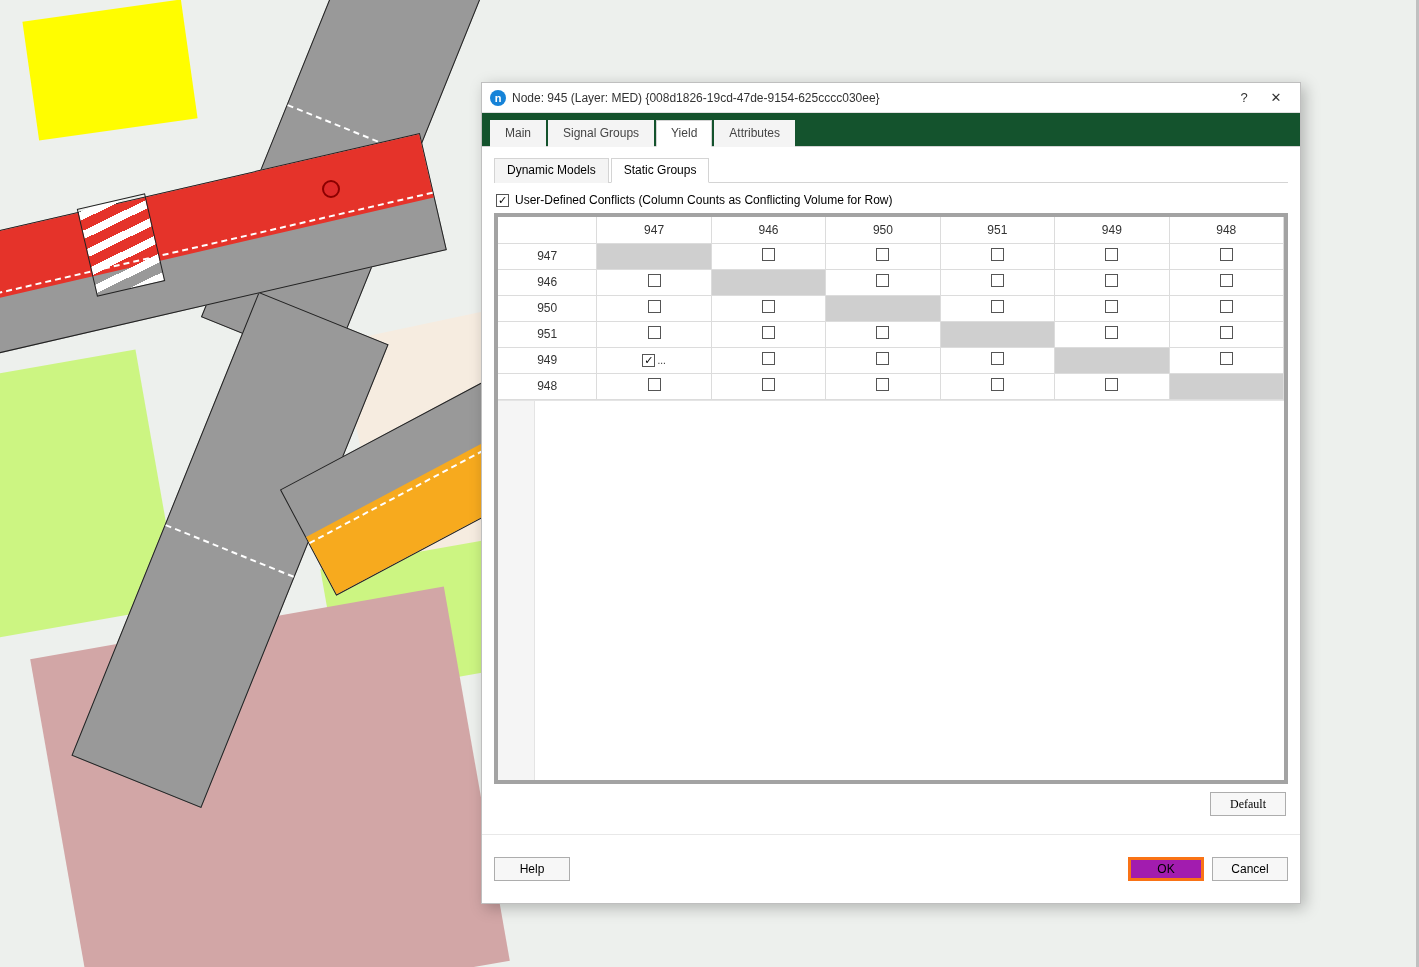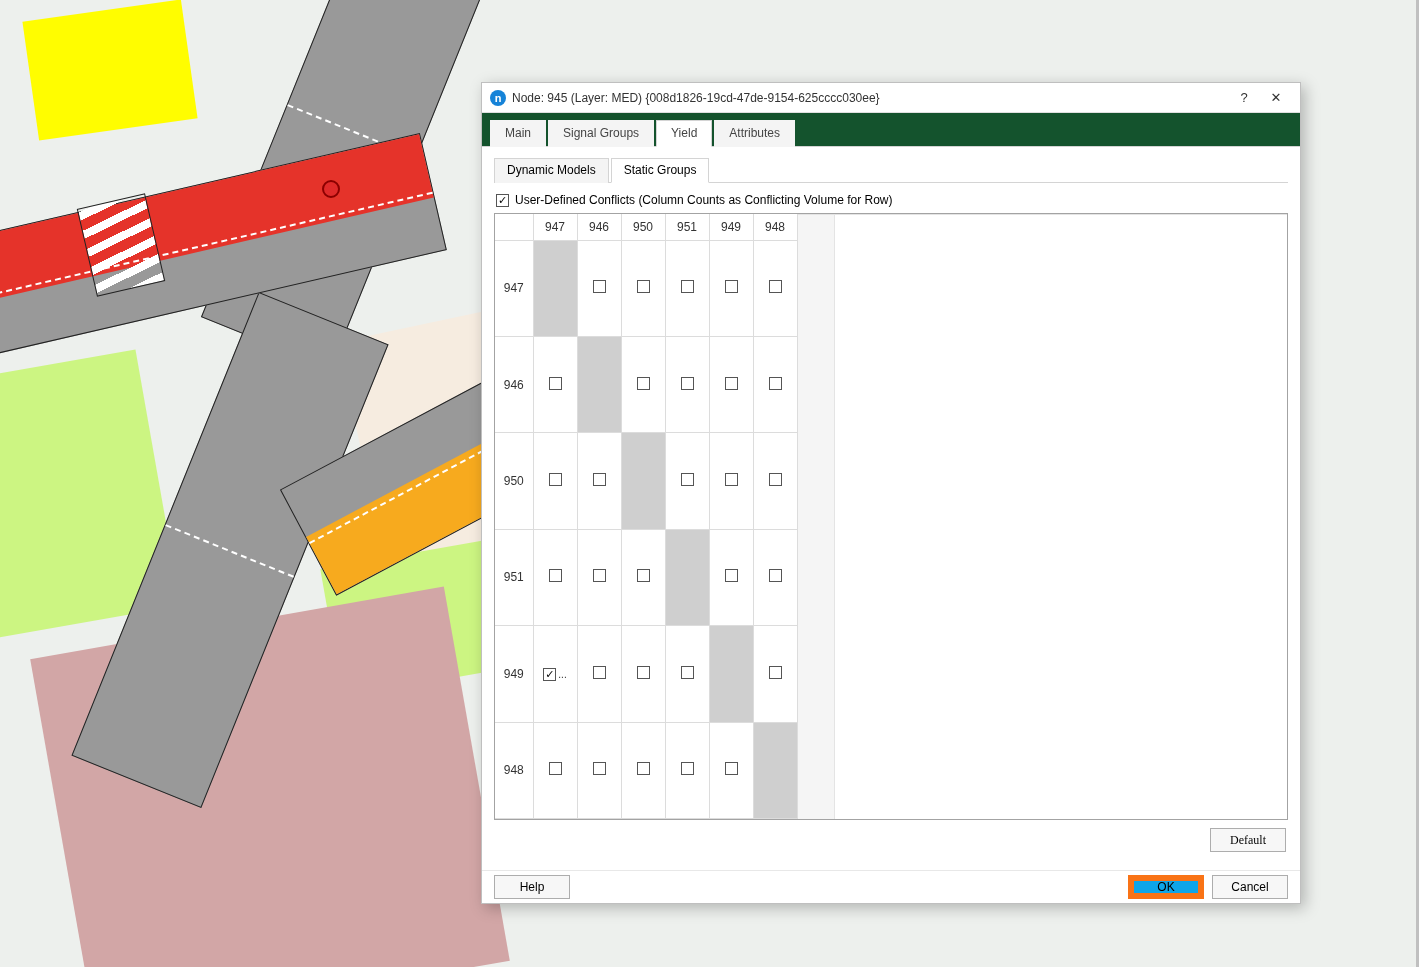--- a/index.html
+++ b/index.html
@@ -126,23 +126,23 @@
     margin:10px 0 6px 2px;
     display:flex; align-items:center; gap:6px;
   }
   .chk {
     width:13px; height:13px; border:1px solid #555; display:inline-flex; align-items:center; justify-content:center;
     font-size:11px; line-height:1;
   }
   .chk.checked::after { content:"✓"; }
 
   .grid-wrap {
-    border:1px solid #a3a3a3;
+    border:4px solid #a3a3a3;
     flex:1;
-    display:flex; flex-direction:row;
+    display:flex; flex-direction:column;
     overflow:hidden;
   }
   table.conflict {
     border-collapse:collapse;
     font-size:12px;
   }
   table.conflict th, table.conflict td {
     border:1px solid #dcdcdc;
     width:44px; height:26px;
     text-align:center;
@@ -173,24 +173,24 @@
   }
 
   .default-row { display:flex; justify-content:flex-end; padding:8px 2px;font-family:Liberation Serif, serif; }
   .btn {
     min-width:76px; height:24px;
     border:1px solid #adadad;
     background:#f7f7f7;
     display:inline-flex; align-items:center; justify-content:center;
     font-size:12px; padding:0 12px;
   }
-  .btn.primary { border:6px solid #f97316; background:#0ea5e9;}
+  .btn.primary { border:3px solid #f97316; background:#a21caf;}
 
   .footer {
-    display:flex; padding:4px 12px; border-top:1px solid #e8e8e8;
+    display:flex; padding:22px 12px; border-top:1px solid #e8e8e8;
     gap:8px; align-items:center;justify-content:space-between;
   }
   .footer .spacer { flex:1; }
 </style>
 </head>
 <body>
 
 <div class="map-bg">
   <div class="poly yellow"></div>
   <div class="poly cream"></div>

